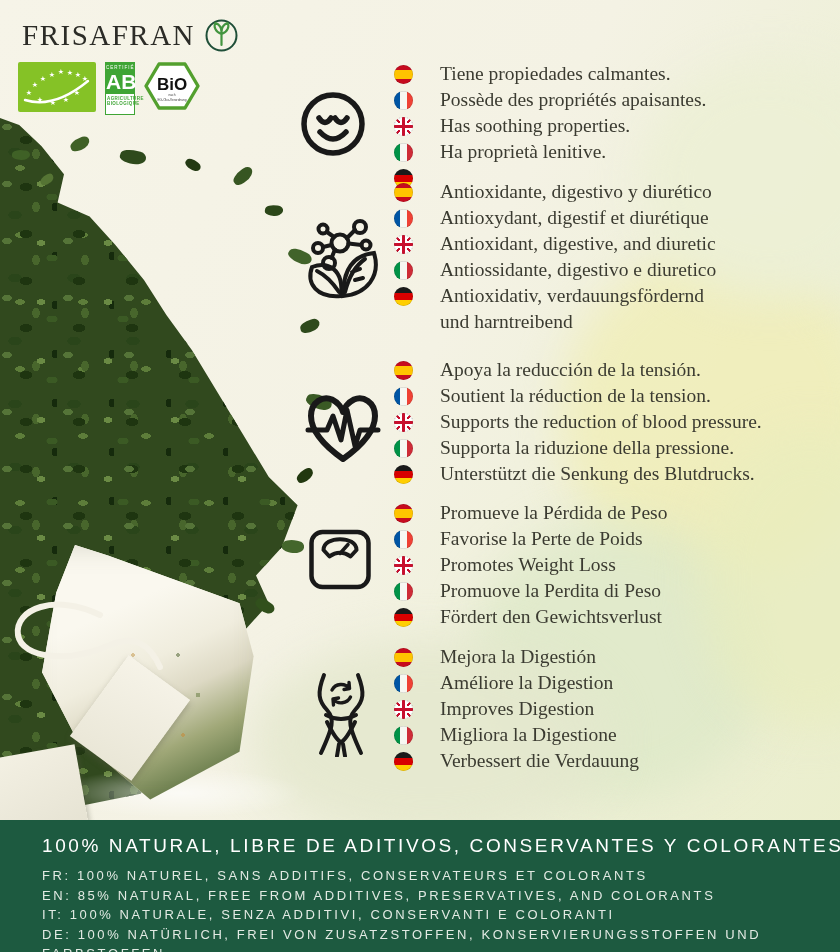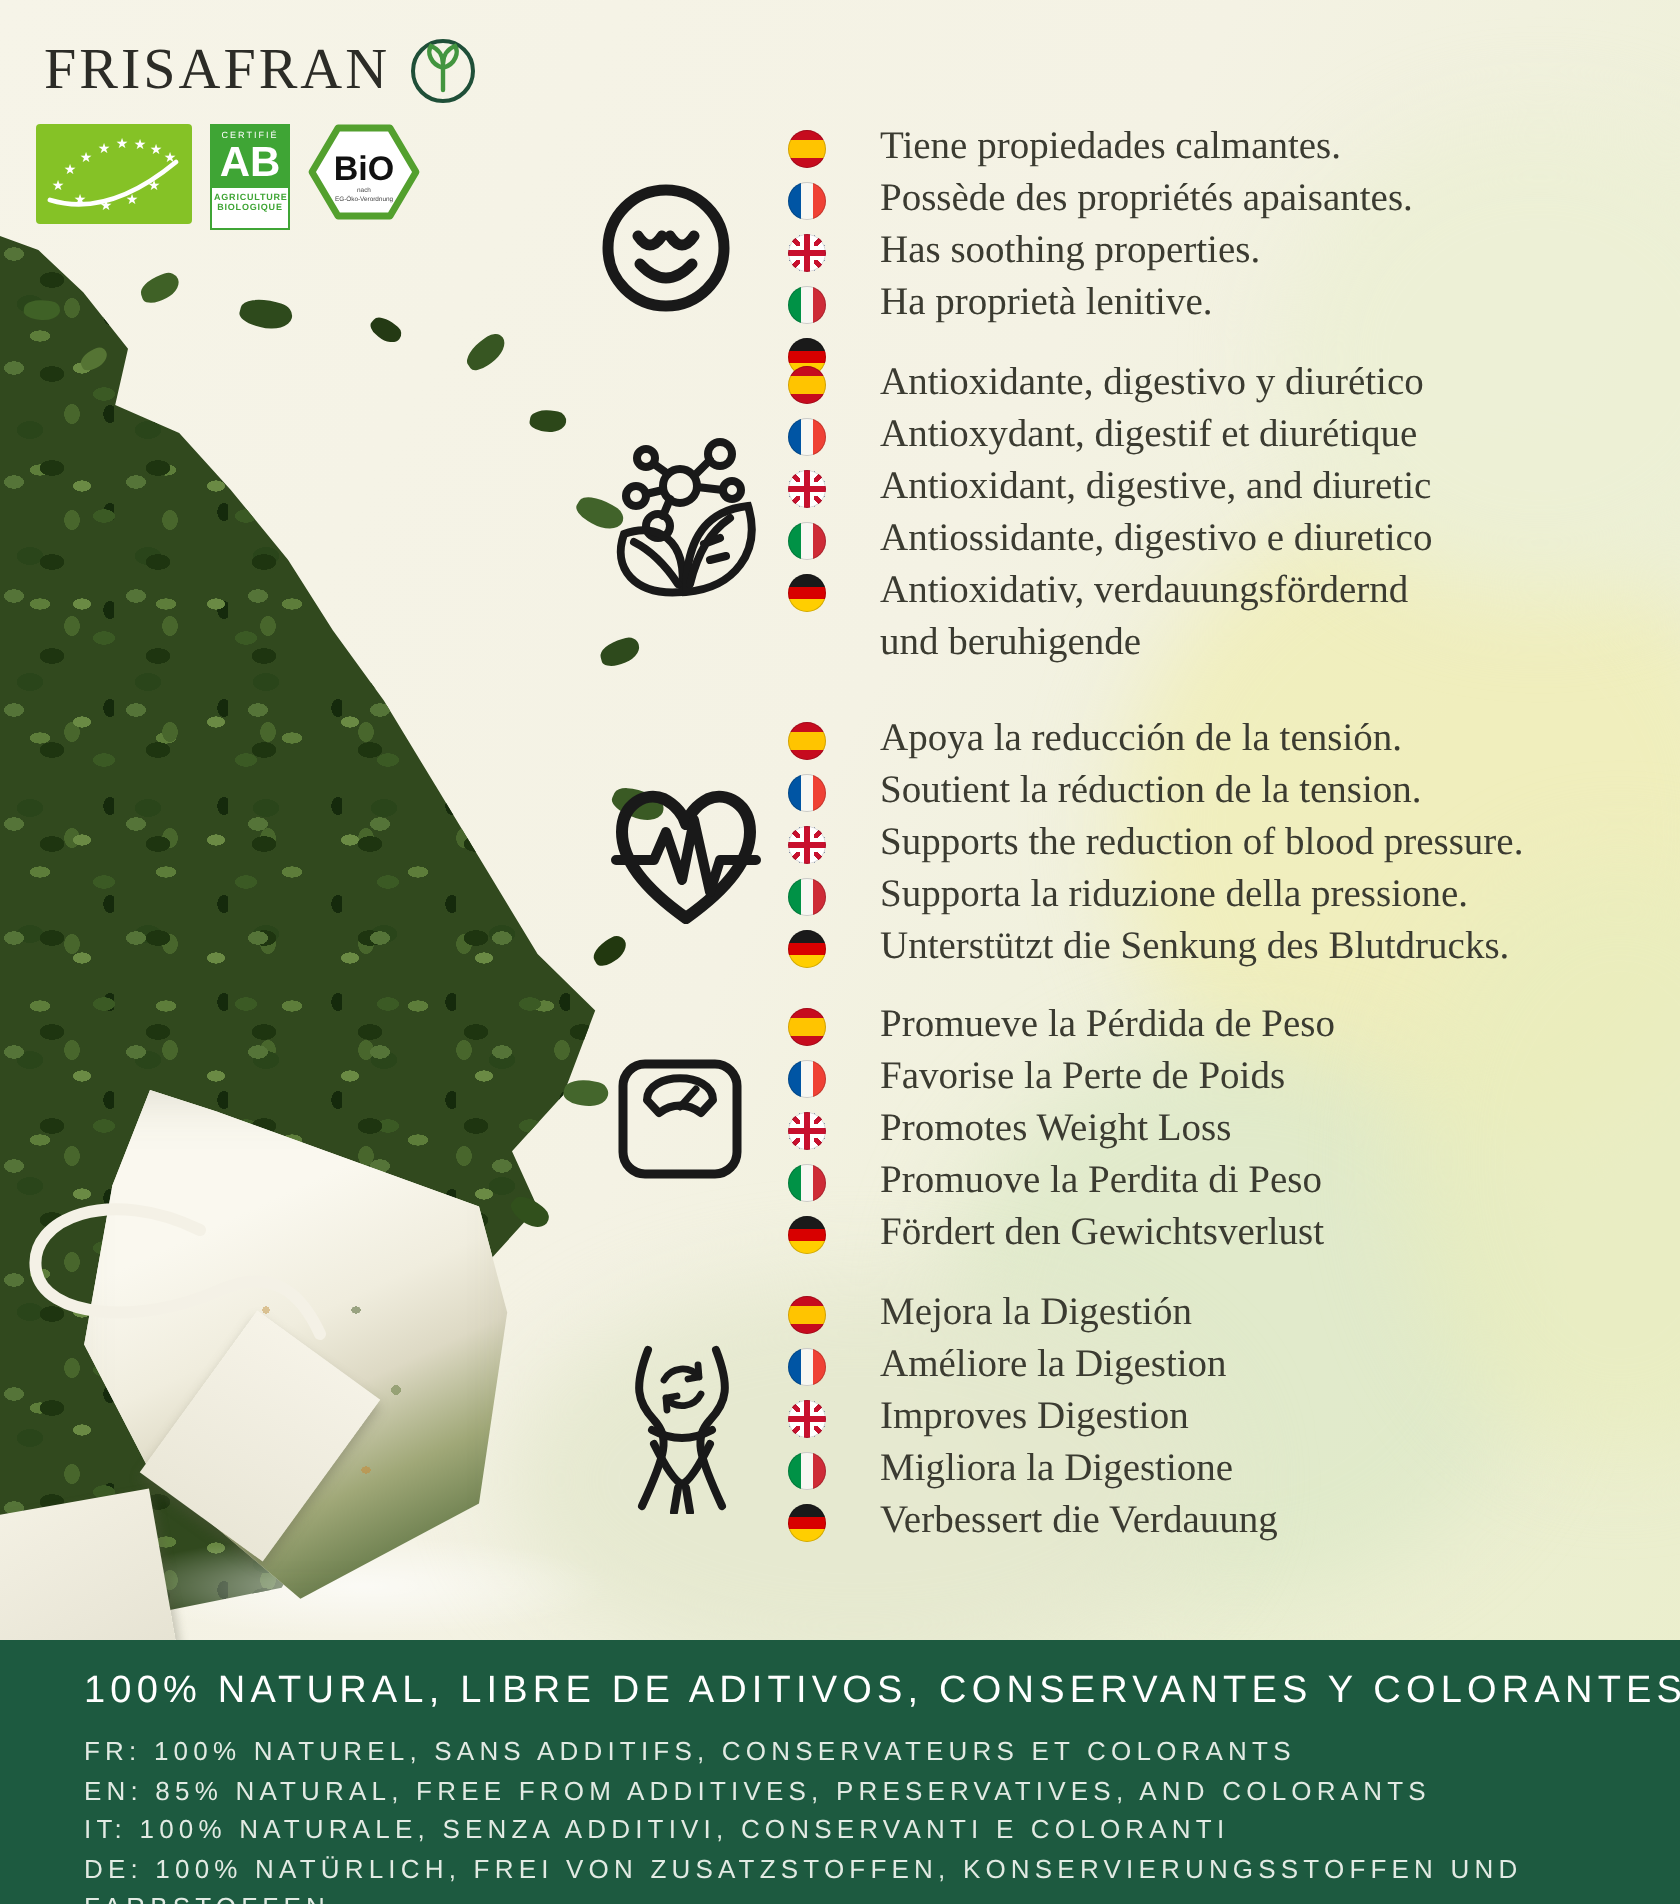--- a/index.html
+++ b/index.html
@@ -13,21 +13,21 @@
   .blob.b3{left:640px;top:60px;width:260px;height:240px;background:rgba(236,240,213,.9);}
   .blob.b4{left:250px;top:640px;width:360px;height:200px;background:rgba(228,231,206,.85);}
   .blob.b5{left:700px;top:430px;width:220px;height:300px;background:rgba(232,236,190,.7);}
 
   
   .logo{position:absolute;left:22px;top:18px;display:flex;align-items:center;gap:9px;}
   .logo-text{font-family:"Liberation Serif",serif;font-size:29px;letter-spacing:1.5px;color:#2c2c27;}
   .emblem{width:35px;height:35px;}
   .badges{position:absolute;left:18px;top:62px;display:flex;align-items:flex-start;gap:9px;}
   .eu-badge{width:78px;height:50px;}
-  .ab-badge{width:40px;height:53px;display:flex;flex-direction:column;border:1px solid #3fa535;box-sizing:border-box;}
+  .ab-badge{width:30px;height:53px;display:flex;flex-direction:column;border:1px solid #3fa535;box-sizing:border-box;}
   .ab-top{background:#3fa535;color:#fff;font-family:"Liberation Sans",sans-serif;
     font-size:4.5px;letter-spacing:1px;text-align:center;padding:1.5px 0 0;}
   .ab-letters{background:#3fa535;color:#fff;font-family:"Liberation Sans",sans-serif;
     font-weight:bold;font-size:21px;line-height:23px;text-align:center;flex:0 0 23px;}
   .ab-bottom{background:#fff;color:#3fa535;font-family:"Liberation Sans",sans-serif;
     font-weight:bold;font-size:4.5px;line-height:5px;letter-spacing:.4px;text-align:center;
     padding:2px 1px;flex:1;border-top:1px solid #3fa535;}
   .bio-badge{width:56px;height:48px;}
 
   
@@ -269,21 +269,21 @@
     <div class="row">
         <span class="flag flag-it"></span>
         <span class="txt">Antiossidante, digestivo e diuretico</span>
       </div>
     <div class="row">
         <span class="flag flag-de"></span>
         <span class="txt">Antioxidativ, verdauungsfördernd</span>
       </div>
     <div class="row">
         <span class="flag flag-blank"></span>
-        <span class="txt">und beruhigende</span>
+        <span class="txt">und harntreibend</span>
       </div>
   </section>
 
   <section class="benefit b3t">
     <div class="row">
         <span class="flag flag-es"></span>
         <span class="txt">Apoya la reducción de la tensión.</span>
       </div>
     <div class="row">
         <span class="flag flag-fr"></span>

